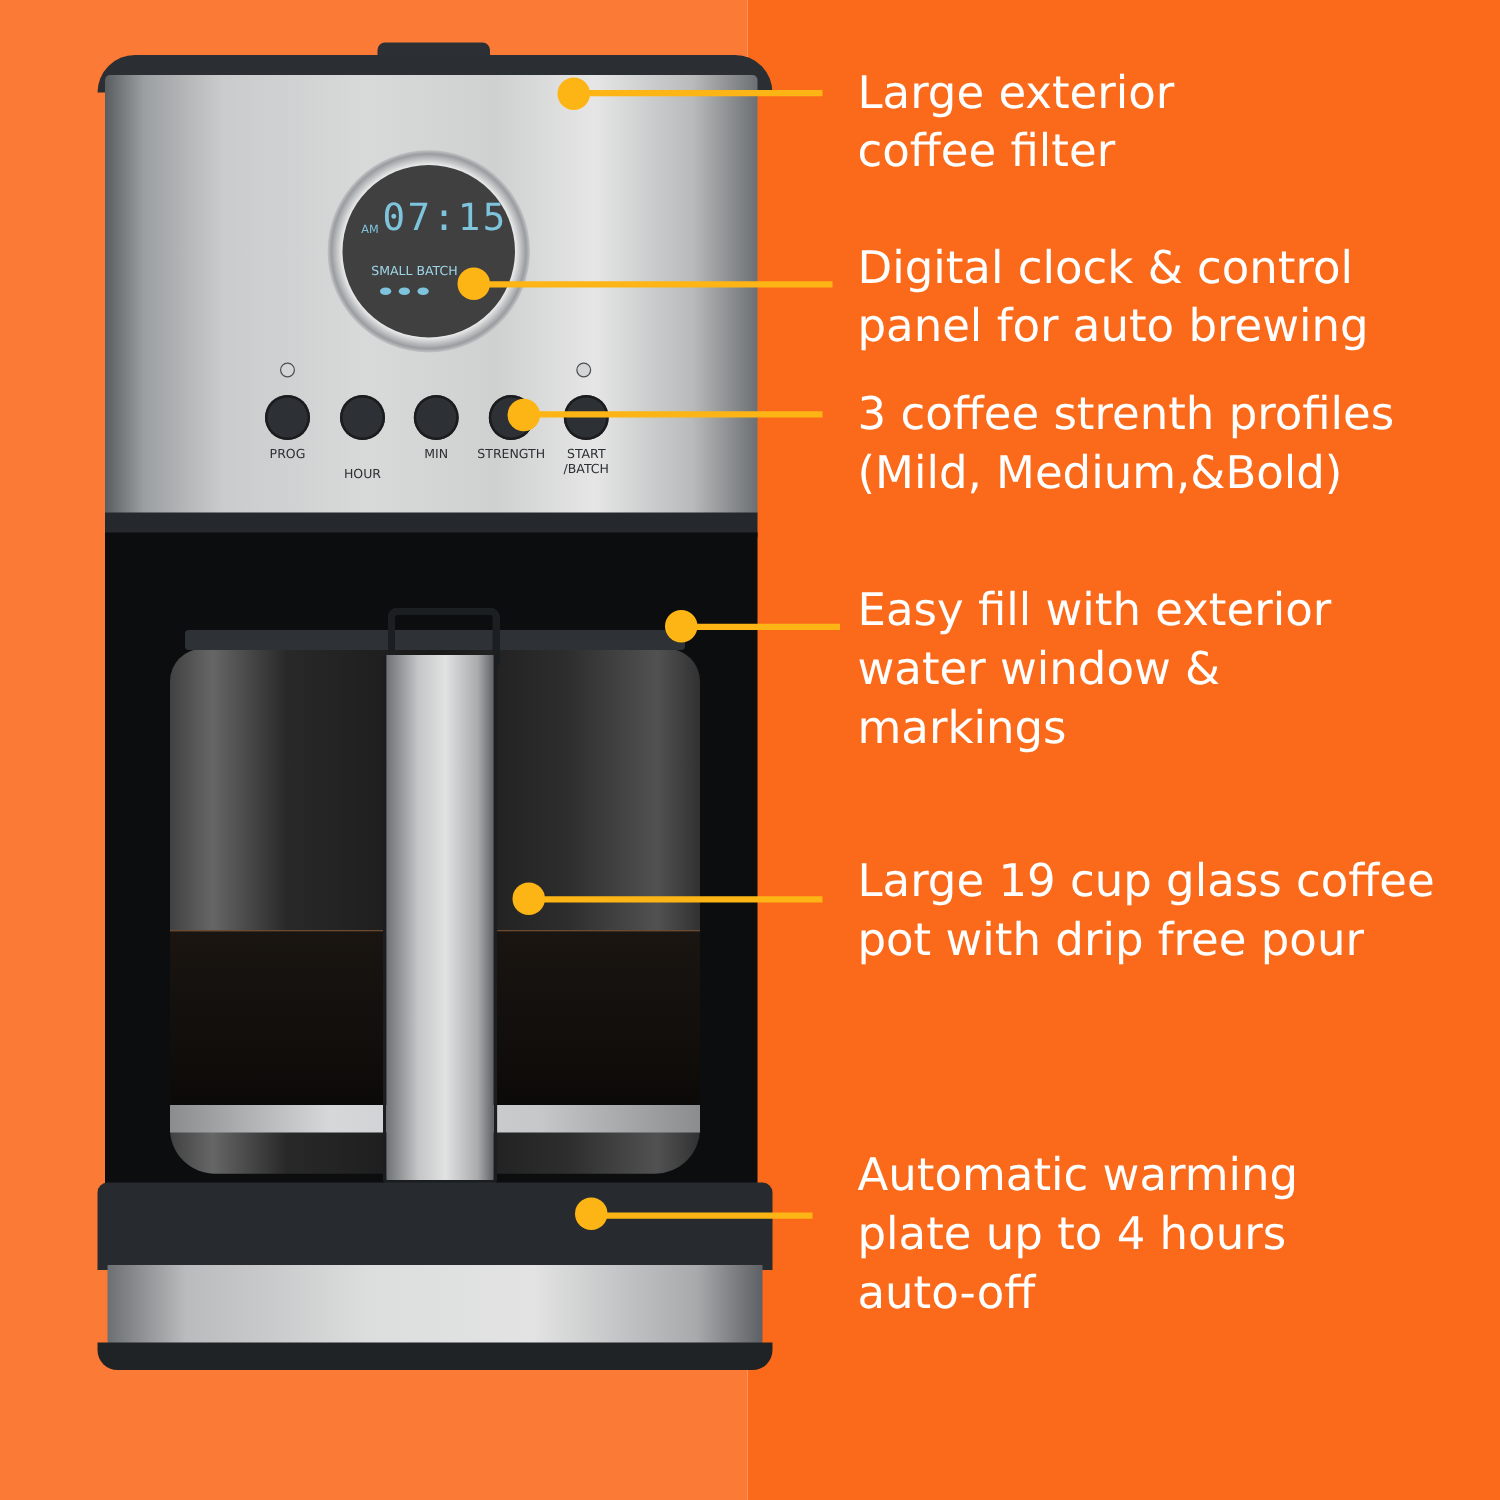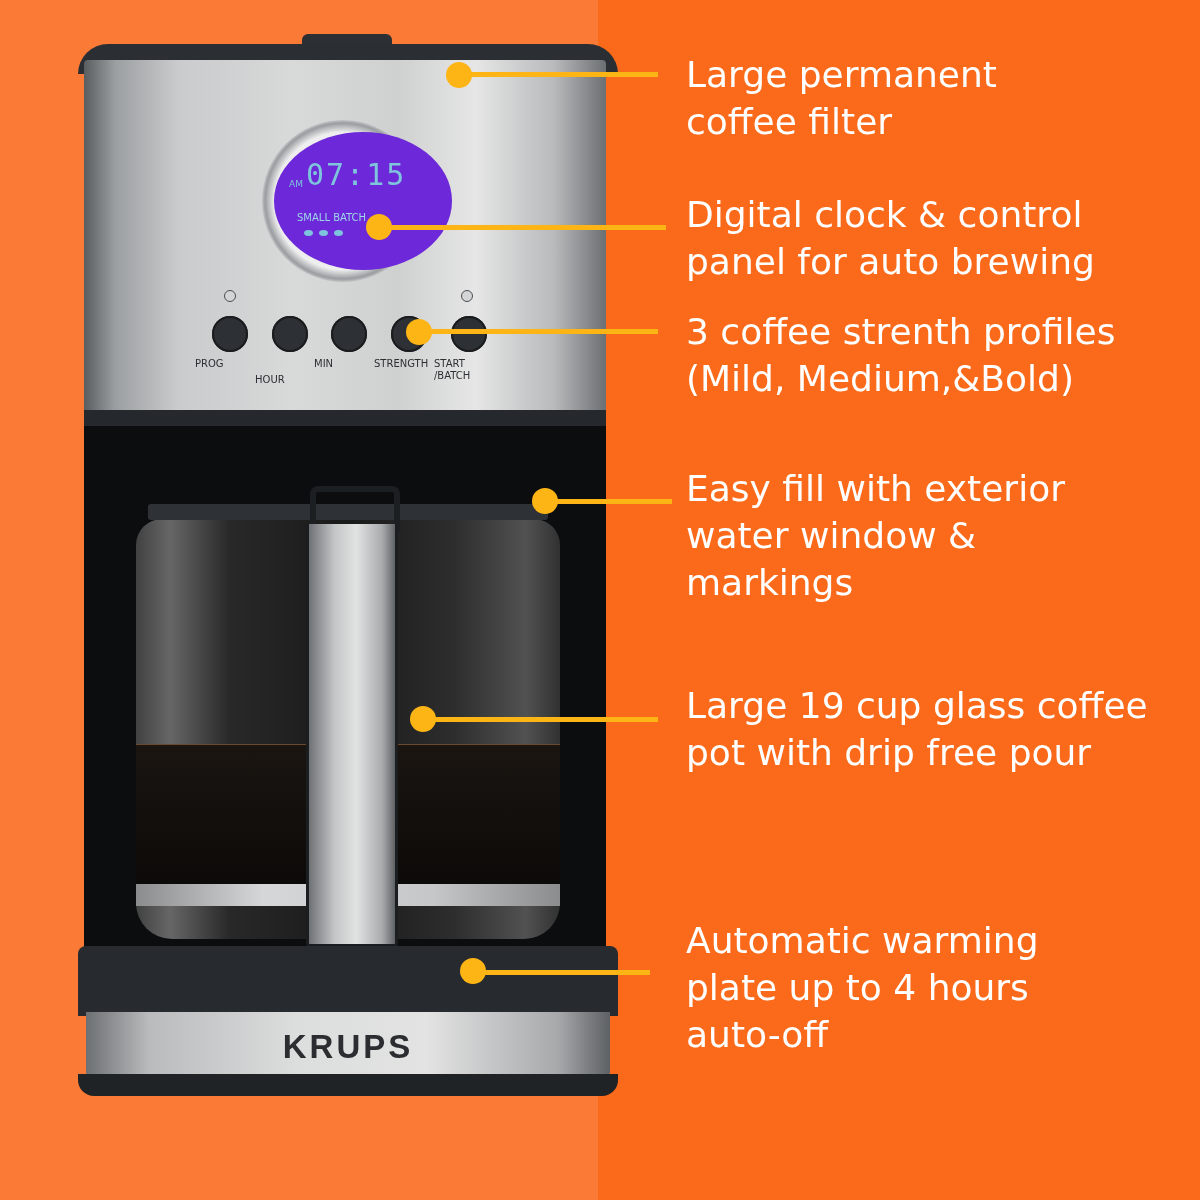--- a/index.html
+++ b/index.html
@@ -6,29 +6,29 @@
   body{width:1200px;height:1200px;position:relative;overflow:hidden;font-family:"DejaVu Sans","Liberation Sans",sans-serif;}
   .bg-left{position:absolute;left:0;top:0;width:598px;height:1200px;background:#fb7a36;}
   .bg-right{position:absolute;left:598px;top:0;width:602px;height:1200px;background:#fa6a1a;}
   .machine{position:absolute;left:78px;top:34px;width:540px;height:1070px;}
   .top-lid{position:absolute;left:224px;top:0;width:90px;height:12px;background:#2c3034;border-radius:6px 6px 0 0;}
   .top-rim{position:absolute;left:0;top:10px;width:540px;height:30px;background:#2b2f33;border-radius:30px 30px 0 0;}
   .steel-head{position:absolute;left:6px;top:26px;width:522px;height:356px;
     background:linear-gradient(90deg,#5a5d60 0%,#9c9fa1 6%,#c9cbcc 18%,#d8d9d9 40%,#cfd0d0 60%,#e6e6e6 75%,#b8babb 90%,#6d7073 100%);border-radius:4px;}
   .display-ring{position:absolute;left:184px;top:86px;width:162px;height:162px;border-radius:50%;
     background:radial-gradient(circle,#eee 60%,#9a9da0 68%,#f3f3f3 74%,#7d8083 80%);}
-  .display{position:absolute;left:196px;top:98px;width:138px;height:138px;border-radius:50%;background:#6d28d9;padding-left:40px;}
+  .display{position:absolute;left:196px;top:98px;width:138px;height:138px;border-radius:50%;background:#404040;}
   .am{position:absolute;left:15px;top:47px;font-size:9px;color:#7ec4dc;}
   .clock{position:absolute;left:32px;top:25px;font-family:"DejaVu Sans Mono",monospace;font-size:30px;color:#7ec4dc;letter-spacing:2px;}
   .smallbatch{position:absolute;left:23px;top:80px;font-size:10px;color:#9ed6e8;}
   .beans{position:absolute;left:30px;top:98px;display:flex;gap:6px;}
   .bean{width:9px;height:6px;border-radius:50%;background:#7ec4dc;}
   .led{position:absolute;width:10px;height:10px;border-radius:50%;border:1.5px solid #4b4e52;background:#d4d5d6;}
   .btn{position:absolute;top:282px;width:36px;height:36px;border-radius:50%;background:#2d3034;box-shadow:0 0 0 2px #1a1c1e inset;}
-  .btn-label{position:absolute;font-size:10px;color:#2c2f33;width:70px;line-height:12px;}
+  .btn-label{position:absolute;font-size:10px;color:#2c2f33;text-align:center;width:70px;line-height:12px;}
   .head-bottom{position:absolute;left:6px;top:376px;width:522px;height:20px;background:#25292d;}
   .body-dark{position:absolute;left:6px;top:392px;width:522px;height:560px;background:#0b0d0f;}
   .carafe-lid{position:absolute;left:70px;top:470px;width:400px;height:16px;background:#2e3236;border-radius:3px;}
   .carafe{position:absolute;left:58px;top:485px;width:424px;height:420px;border-radius:26px 26px 36px 36px;
     background:linear-gradient(90deg,#444 0%,#6b6b6b 8%,#2a2a2a 22%,#1a1a1a 50%,#2f2f2f 75%,#555 92%,#333 100%);opacity:.95;}
   .coffee{position:absolute;left:58px;top:710px;width:424px;height:140px;background:linear-gradient(180deg,#1a1511,#0c0a08);border-top:1px solid #6b4a30;}
   .carafe-band{position:absolute;left:58px;top:850px;width:424px;height:22px;background:linear-gradient(90deg,#8a8c8e,#d6d7d8 30%,#c6c7c8 70%,#8a8c8e);}
   .handle{position:absolute;left:228px;top:490px;width:86px;height:420px;background:linear-gradient(90deg,#6f7275,#c4c6c7 30%,#e1e2e2 55%,#a9abad 85%,#606366);border:3px solid #1b1e21;border-top:none;border-radius:0 0 4px 4px;}
   .handle-top{position:absolute;left:232px;top:452px;width:78px;height:40px;border:6px solid #1c1f22;border-bottom:none;border-radius:8px 8px 0 0;}
   .plate{position:absolute;left:0;top:912px;width:540px;height:70px;background:#272b2f;border-radius:8px 8px 0 0;}
@@ -83,42 +83,41 @@
   <div class="carafe"></div>
   <div class="coffee"></div>
   <div class="carafe-band"></div>
   <div class="carafe-lid"></div>
   <div class="handle-top"></div>
   <div class="handle"></div>
 
   <div class="plate"></div>
   <div class="base-steel"></div>
   <div class="base-foot"></div>
-  <div class="brand">KRUPS</div>
 </div>
 
 <div class="callout-dot" style="left:446px;top:62px;"></div>
 <div class="callout-line" style="left:460px;top:72px;width:198px;"></div>
 
 <div class="callout-dot" style="left:366px;top:214px;"></div>
 <div class="callout-line" style="left:380px;top:225px;width:286px;"></div>
 
 <div class="callout-dot" style="left:406px;top:319px;"></div>
 <div class="callout-line" style="left:420px;top:329px;width:238px;"></div>
 
 <div class="callout-dot" style="left:532px;top:488px;"></div>
 <div class="callout-line" style="left:546px;top:499px;width:126px;"></div>
 
 <div class="callout-dot" style="left:410px;top:706px;"></div>
 <div class="callout-line" style="left:424px;top:717px;width:234px;"></div>
 
 <div class="callout-dot" style="left:460px;top:958px;"></div>
 <div class="callout-line" style="left:474px;top:970px;width:176px;"></div>
 
-<div class="feature" style="top:51px;">Large permanent
+<div class="feature" style="top:51px;">Large exterior
 coffee filter</div>
 <div class="feature" style="top:191px;">Digital clock &amp; control
 panel for auto brewing</div>
 <div class="feature" style="top:308px;">3 coffee strenth profiles
 (Mild, Medium,&amp;Bold)</div>
 <div class="feature" style="top:465px;">Easy fill with exterior
 water window &amp;
 markings</div>
 <div class="feature" style="top:682px;">Large 19 cup glass coffee
 pot with drip free pour</div>

